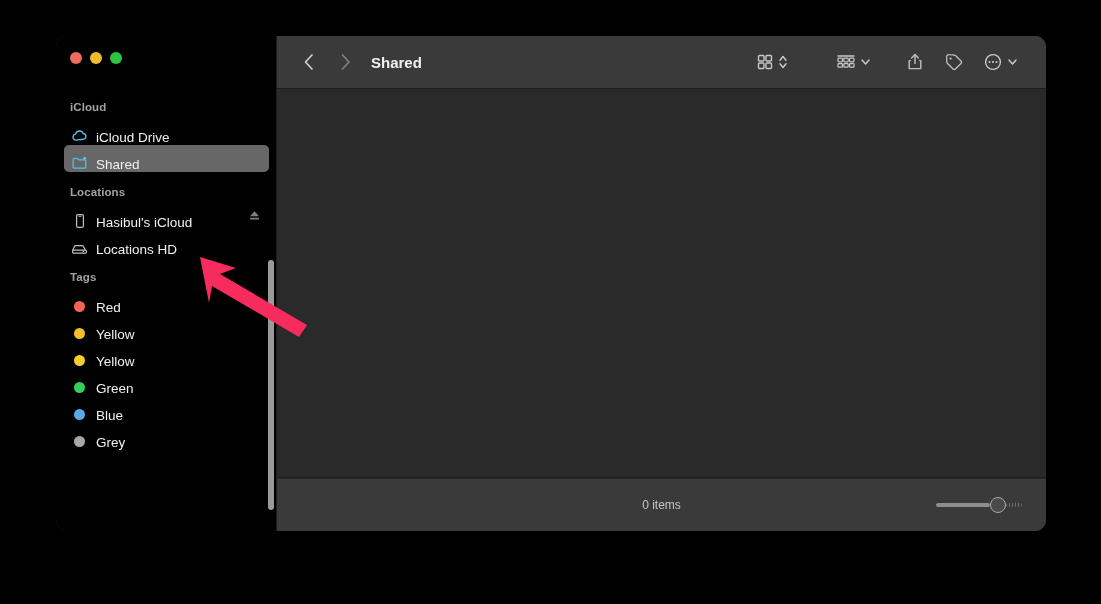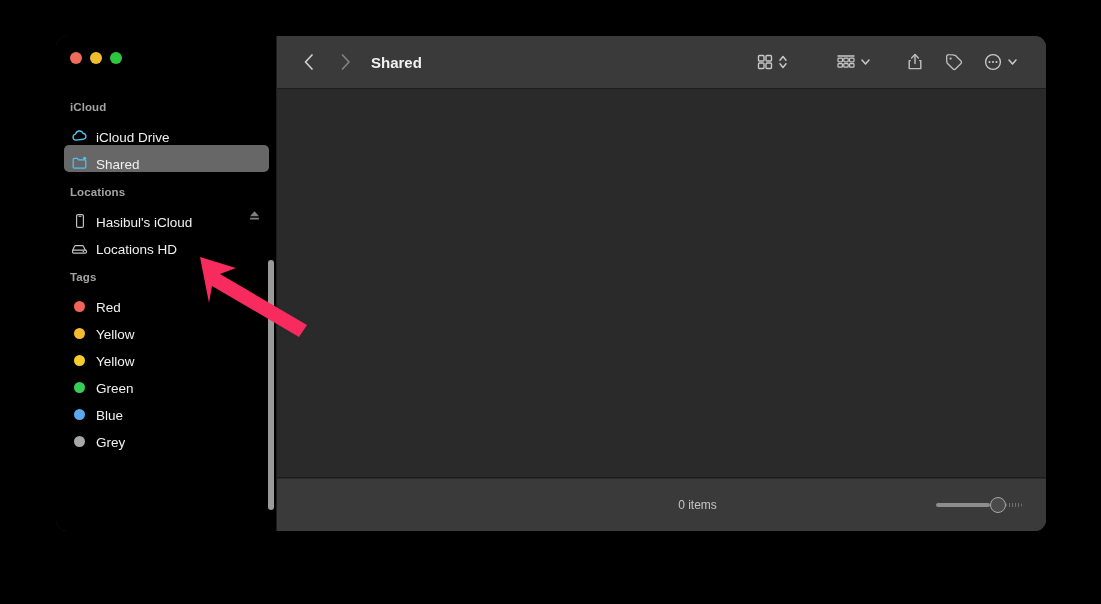--- a/index.html
+++ b/index.html
@@ -213,21 +213,20 @@
     left: 0;
     top: 0;
     width: 769px;
     height: 52px;
     display: flex;
     align-items: center;
     justify-content: center;
     font-size: 12px;
     color: #c4c4c4;
     user-select: none;
-    padding-left: 36px;
   }
   #zoom-slider {
     position: absolute;
     right: 24px;
     top: 50%;
     transform: translateY(-50%);
     width: 86px;
     height: 16px;
   }
   #zoom-track-filled {

